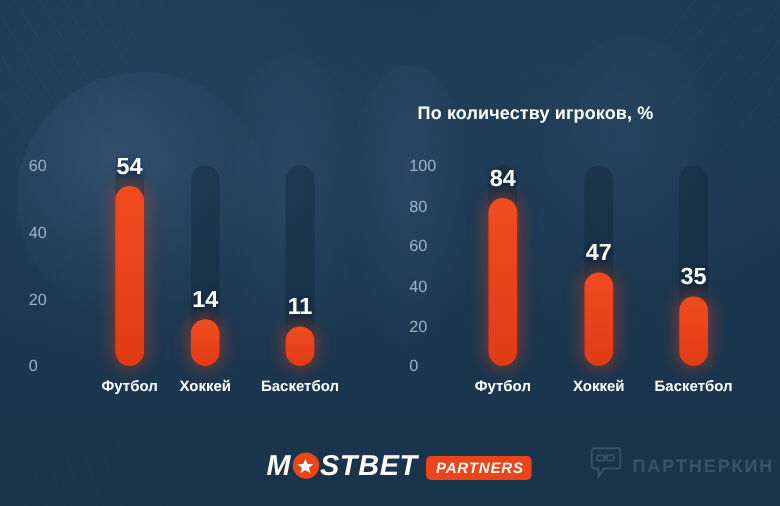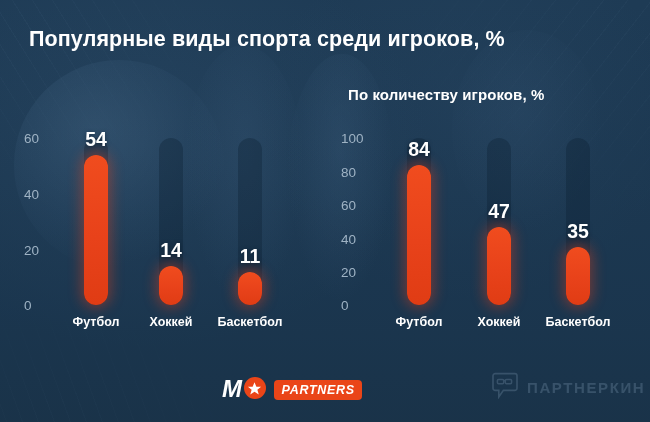--- a/index.html
+++ b/index.html
@@ -150,32 +150,31 @@
 
   <div class="tex tex-left"></div>
   <div class="tex tex-right"></div>
   <div class="tex tex-btm"></div>
 
   <div class="blob blob-ball"></div>
   <div class="blob blob-fig1"></div>
   <div class="blob blob-fig2"></div>
   <div class="blob blob-fig3"></div>
 
-  <div class="main-title">Популярные виды спорта среди игроков, %</div>
 
   <div class="sub-title sub-right">По количеству игроков, %</div>
 
   <div class="panel panel-left">
 
     <div class="ytick" style="left:24px; width:32px; top:138px;">60</div>
     <div class="ytick" style="left:24px; width:32px; top:194px;">40</div>
     <div class="ytick" style="left:24px; width:32px; top:250px;">20</div>
     <div class="ytick" style="left:24px; width:32px; top:305px;">0</div>
 
-    <div class="bar-slot" style="left:84px; width:24px; height:422px;">
+    <div class="bar-slot" style="left:96px; width:24px; height:422px;">
       <div class="track" style="bottom:117px; height:167px;"></div>
       <div class="bar" style="bottom:117px; height:150px;"></div>
       <div class="bar-value" style="bottom:271px;">54</div>
       <div class="cat-label" style="bottom:93px;">Футбол</div>
     </div>
 
     <div class="bar-slot" style="left:159px; width:24px; height:422px;">
       <div class="track" style="bottom:117px; height:167px;"></div>
       <div class="bar" style="bottom:117px; height:39px;"></div>
       <div class="bar-value" style="bottom:160px;">14</div>
@@ -222,20 +221,21 @@
   </div>
 
   <div class="logo">
     <div class="logo-word">
       <span>M</span>
       <span class="logo-star">
         <svg width="15" height="15" viewBox="0 0 24 24" aria-hidden="true">
           <polygon points="12,2 15,9 22.5,9.3 16.6,14 18.8,21.4 12,17.1 5.2,21.4 7.4,14 1.5,9.3 9,9" fill="#ffffff"></polygon>
         </svg>
       </span>
+      <span>STBET</span>
     </div>
     <div class="logo-partners">PARTNERS</div>
   </div>
 
   <div class="watermark">
     <span>
       <svg width="26" height="27" viewBox="0 0 26 27" aria-hidden="true">
         <path d="M3.2 1.6 h19.6 a2.2 2.2 0 0 1 2.2 2.2 v12.4 a2.2 2.2 0 0 1 -2.2 2.2 h-11.4 l-4.6 6.6 v-6.6 h-3.6 a2.2 2.2 0 0 1 -2.2 -2.2 v-12.4 a2.2 2.2 0 0 1 2.2 -2.2 z" fill="none" stroke="#7d99b2" stroke-width="1.6"></path>
         <rect x="5.4" y="7.4" width="6.3" height="4.4" rx="1.2" fill="none" stroke="#7d99b2" stroke-width="1.5"></rect>
         <rect x="13.3" y="7.4" width="6.3" height="4.4" rx="1.2" fill="none" stroke="#7d99b2" stroke-width="1.5"></rect>

